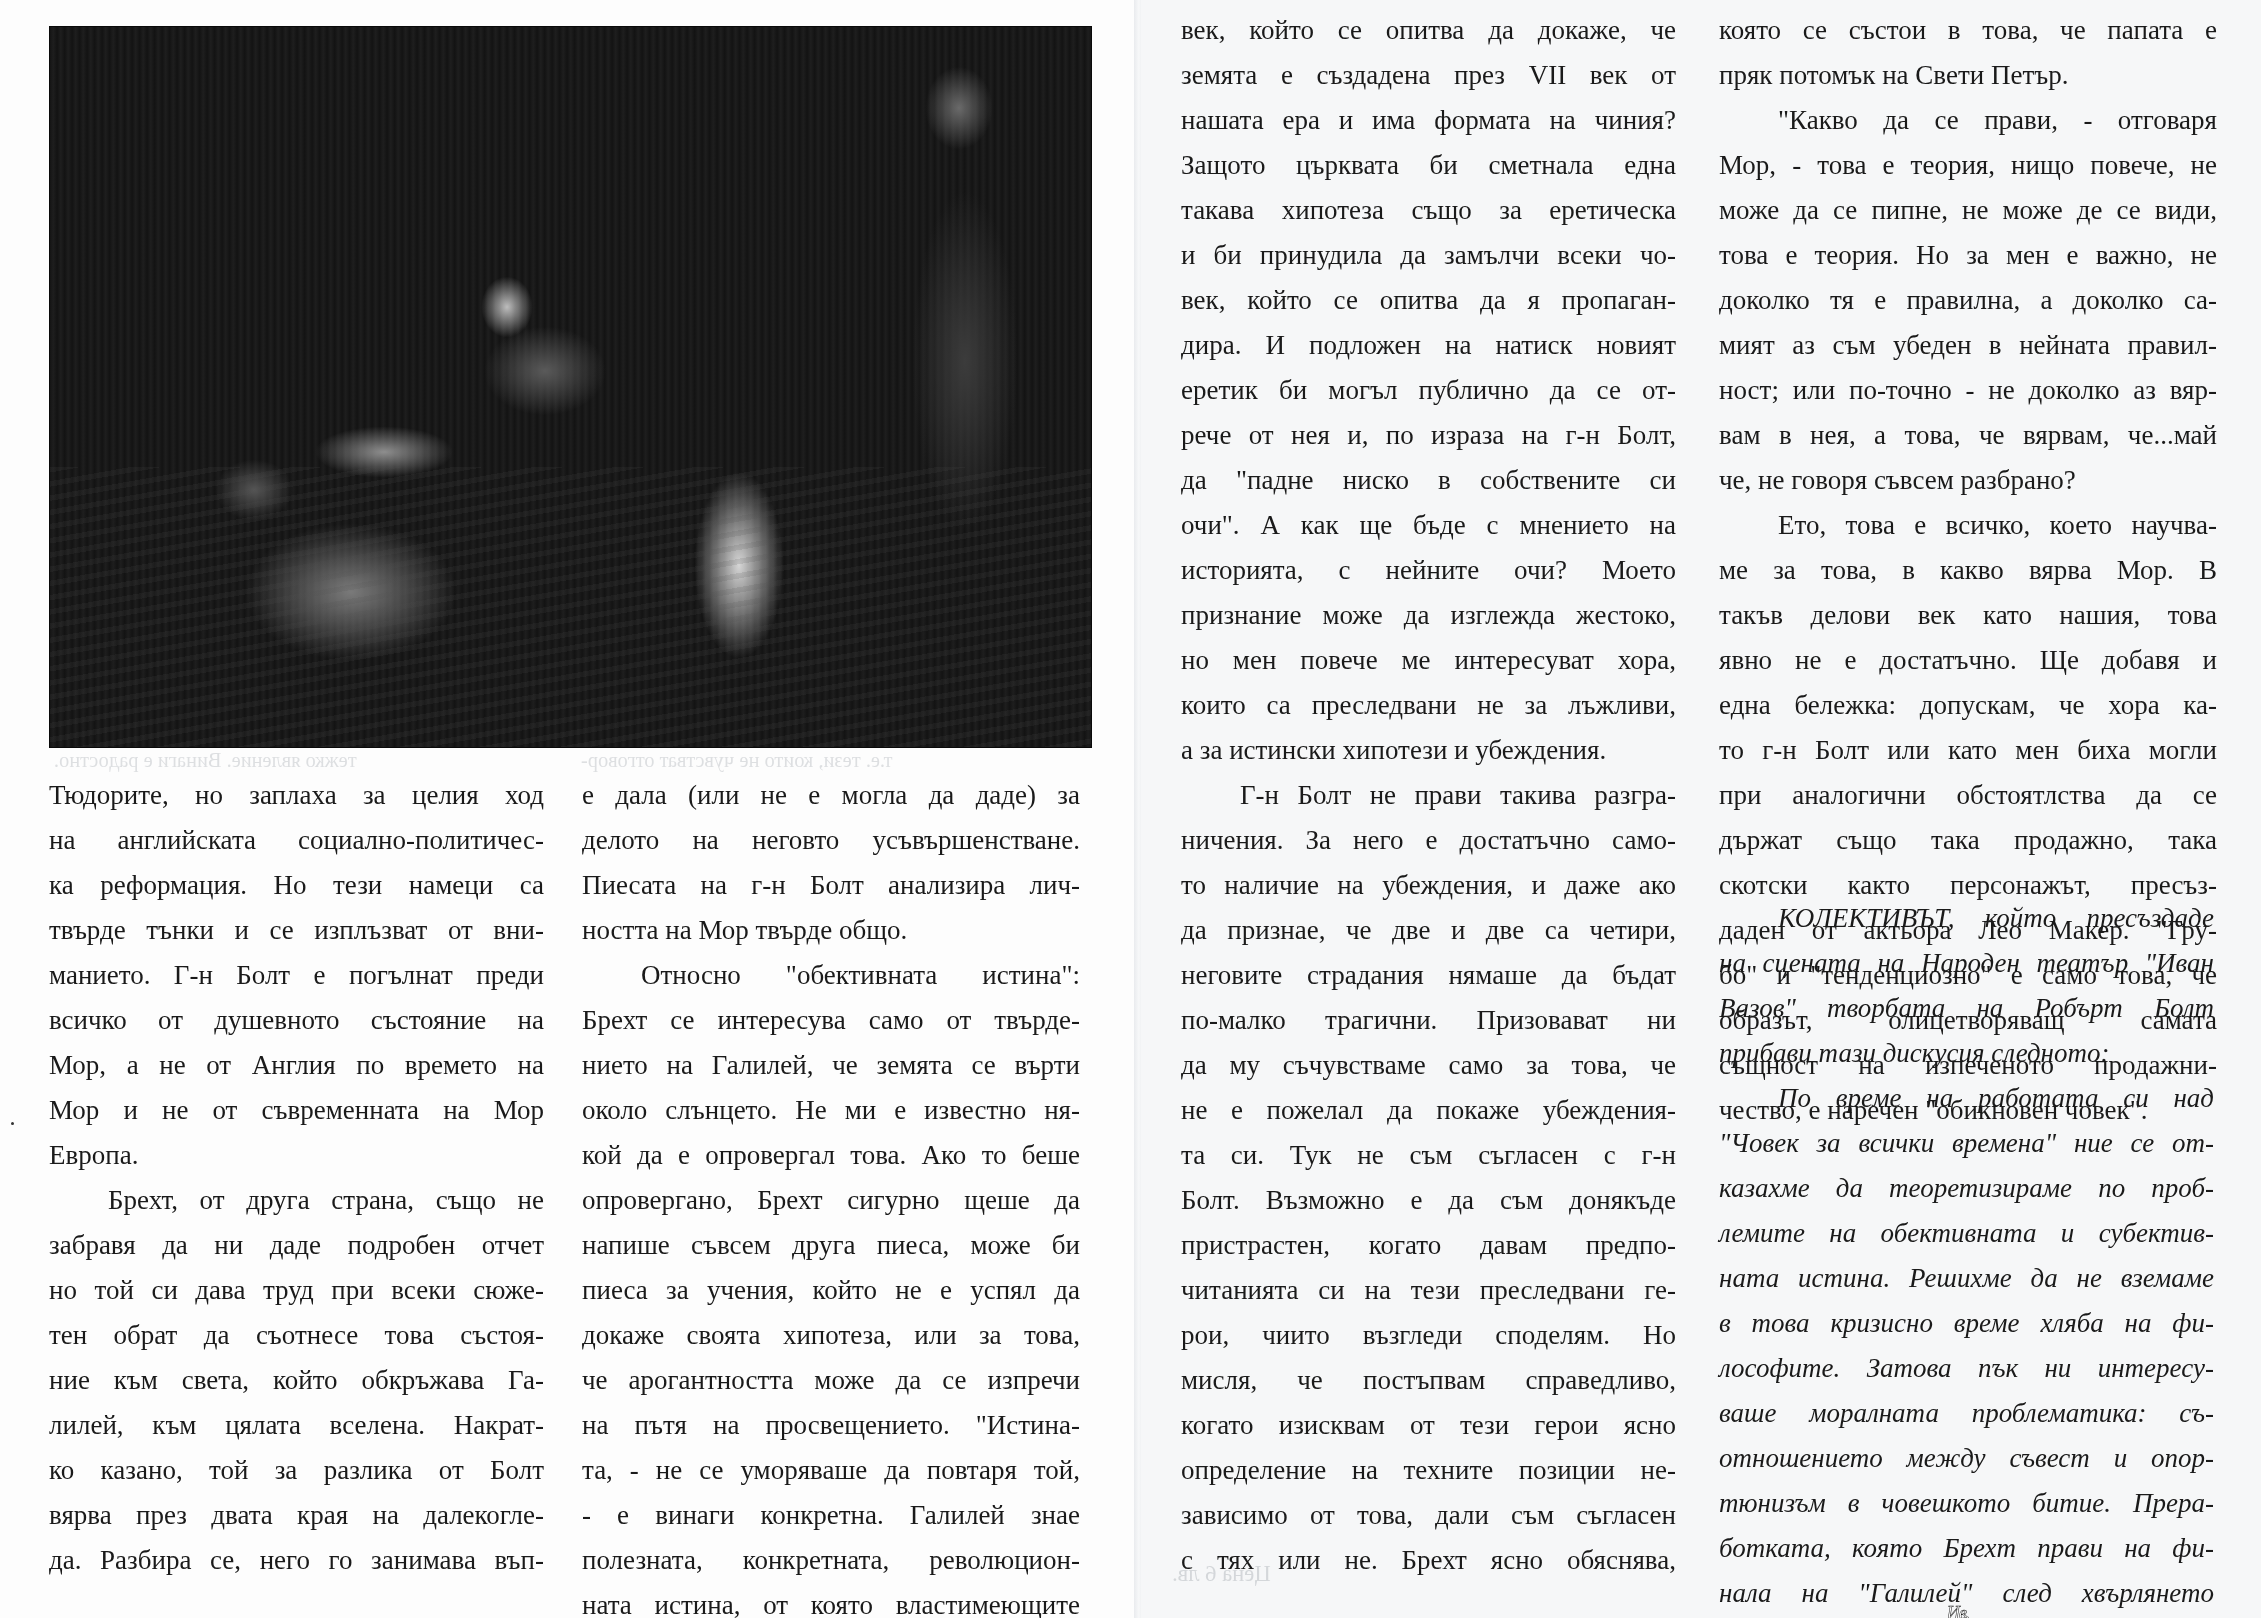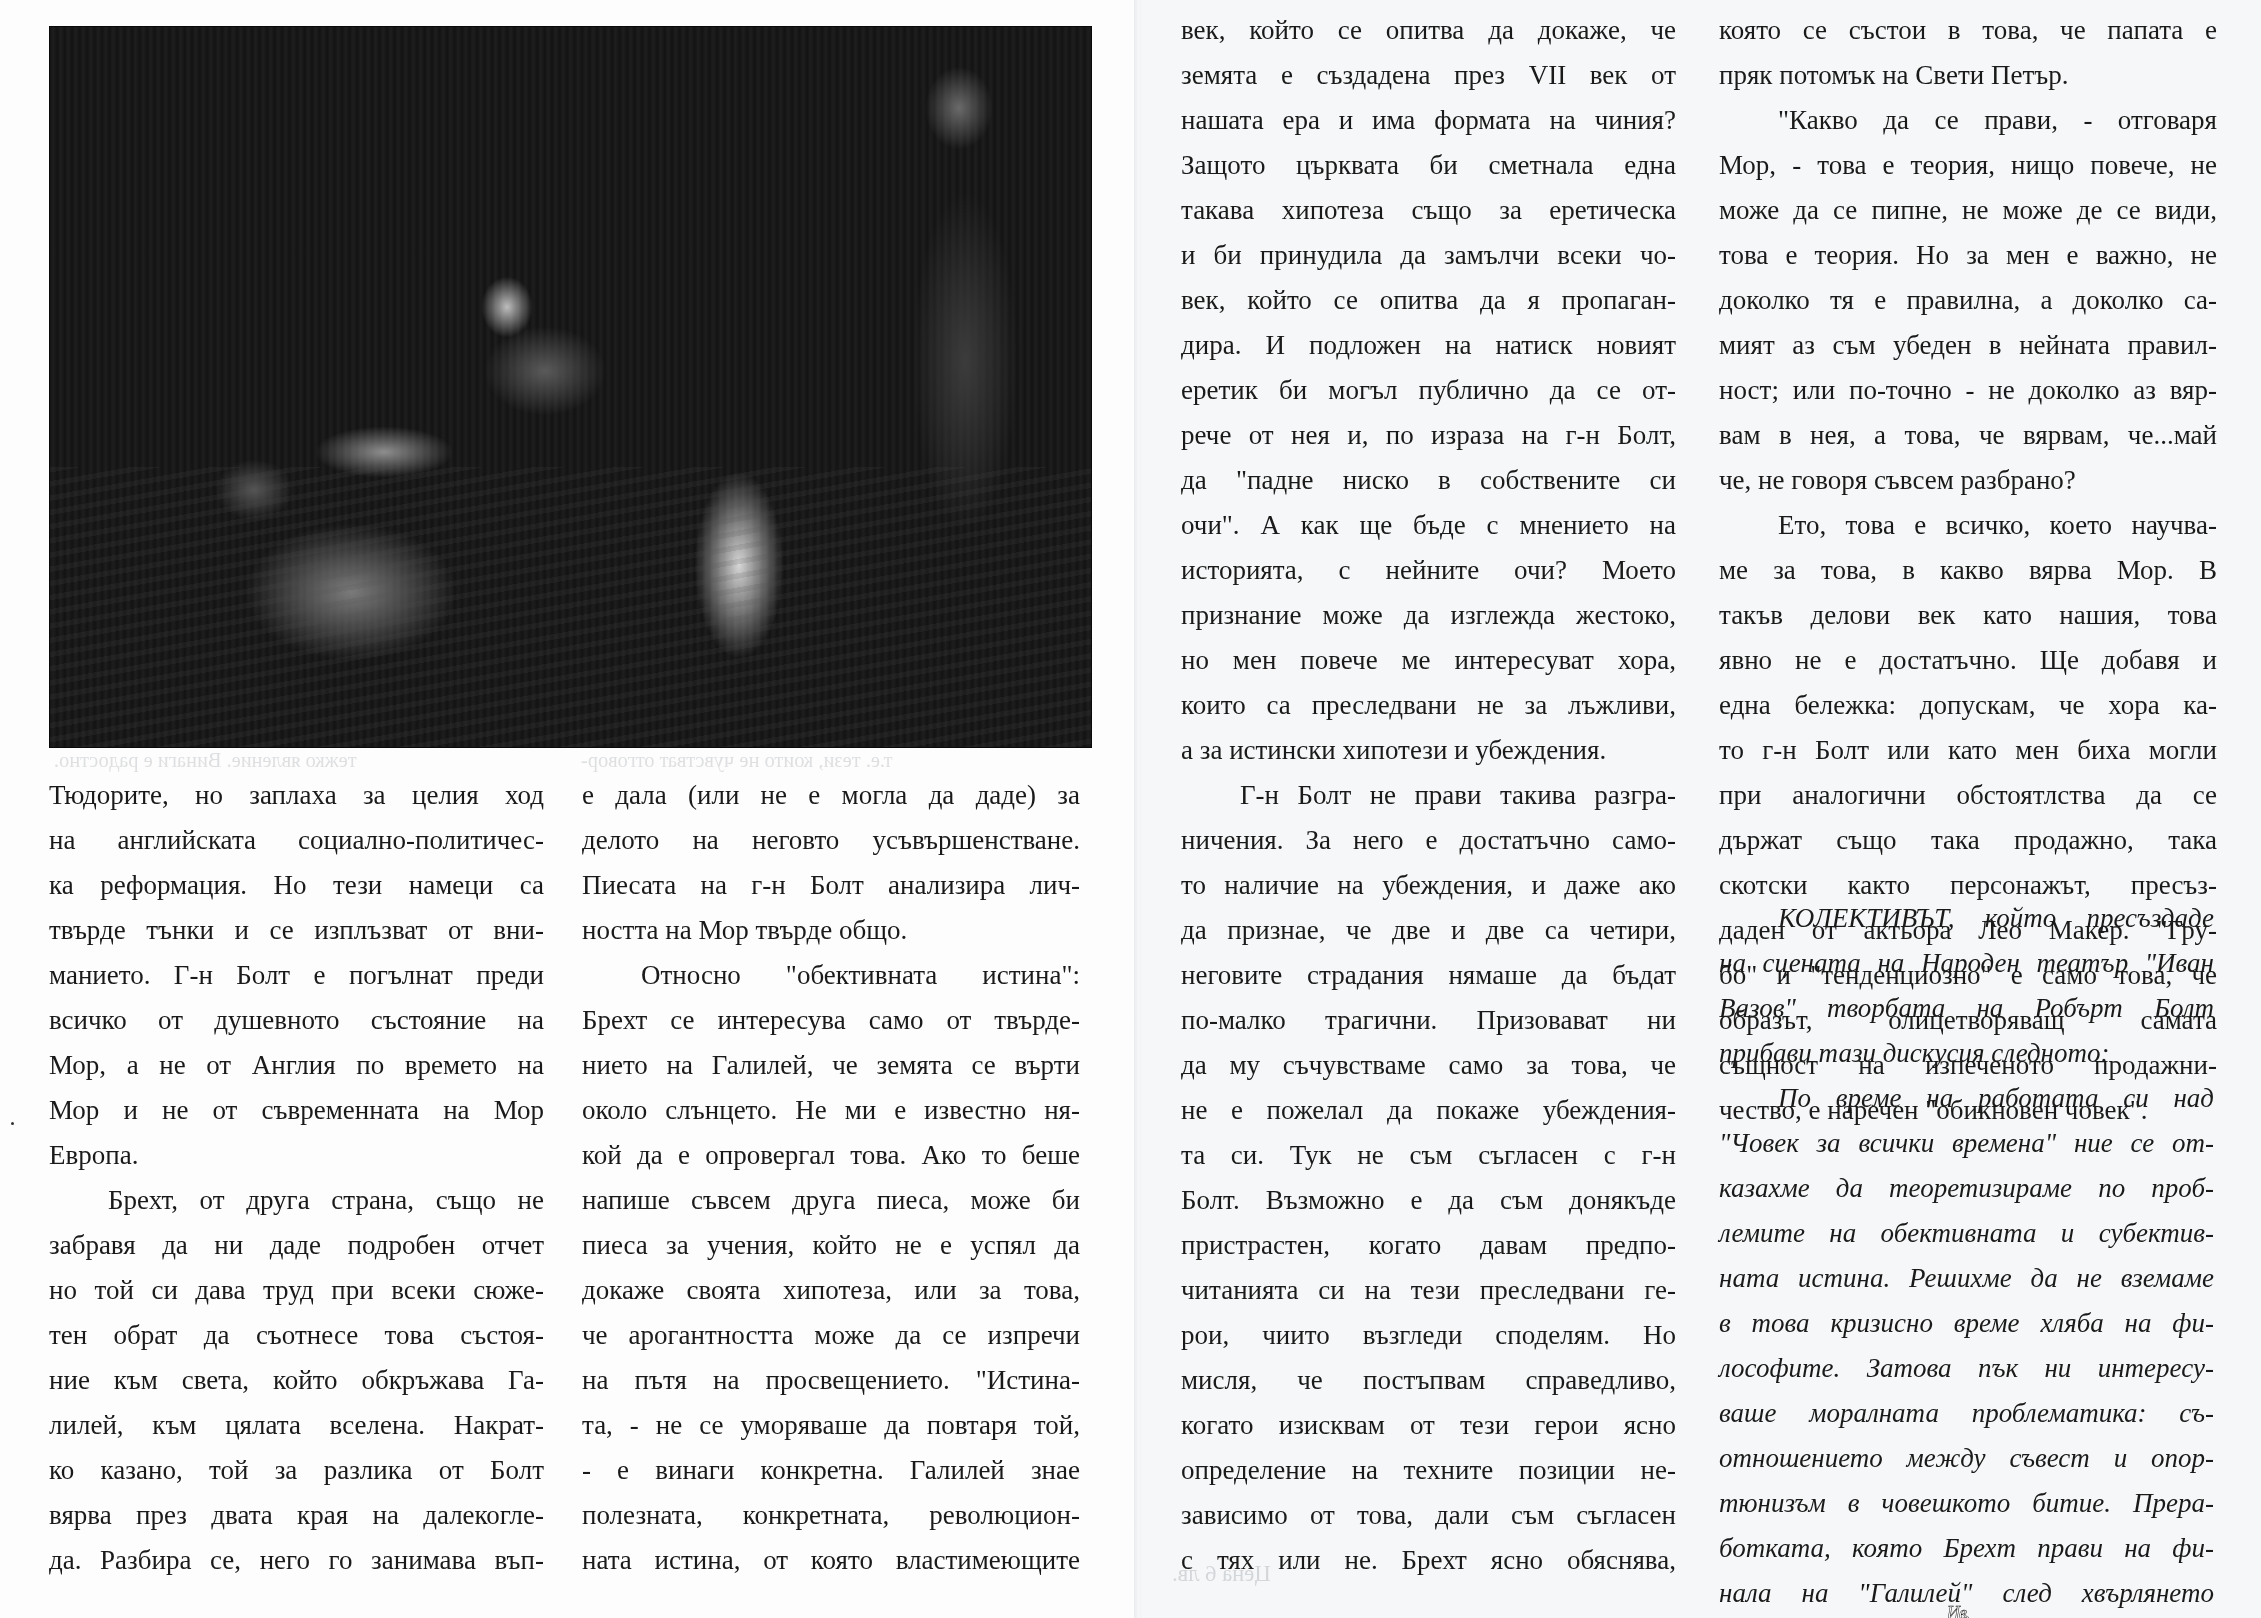--- a/index.html
+++ b/index.html
@@ -111,20 +111,21 @@
   <div class="col col2">
       <span class="line">е дала (или не е могла да даде) за</span>
       <span class="line">делото на неговто усъвършенстване.</span>
       <span class="line">Пиесата на г-н Болт анализира лич-</span>
       <span class="line last">ността на Мор твърде общо.</span>
       <span class="line indent">Относно "обективната истина":</span>
       <span class="line">Брехт се интересува само от твърде-</span>
       <span class="line">нието на Галилей, че земята се върти</span>
       <span class="line">около слънцето. Не ми е известно ня-</span>
       <span class="line">кой да е опровергал това. Ако то беше</span>
+      <span class="line">опровергано, Брехт сигурно щеше да</span>
       <span class="line">напише съвсем друга пиеса, може би</span>
       <span class="line">пиеса за учения, който не е успял да</span>
       <span class="line">докаже своята хипотеза, или за това,</span>
       <span class="line">че арогантността може да се изпречи</span>
       <span class="line">на пътя на просвещението. "Истина-</span>
       <span class="line">та, - не се уморяваше да повтаря той,</span>
       <span class="line">- е винаги конкретна. Галилей знае</span>
       <span class="line">полезната, конкретната, революцион-</span>
       <span class="line">ната истина, от която властимеющите</span>
     </div>

